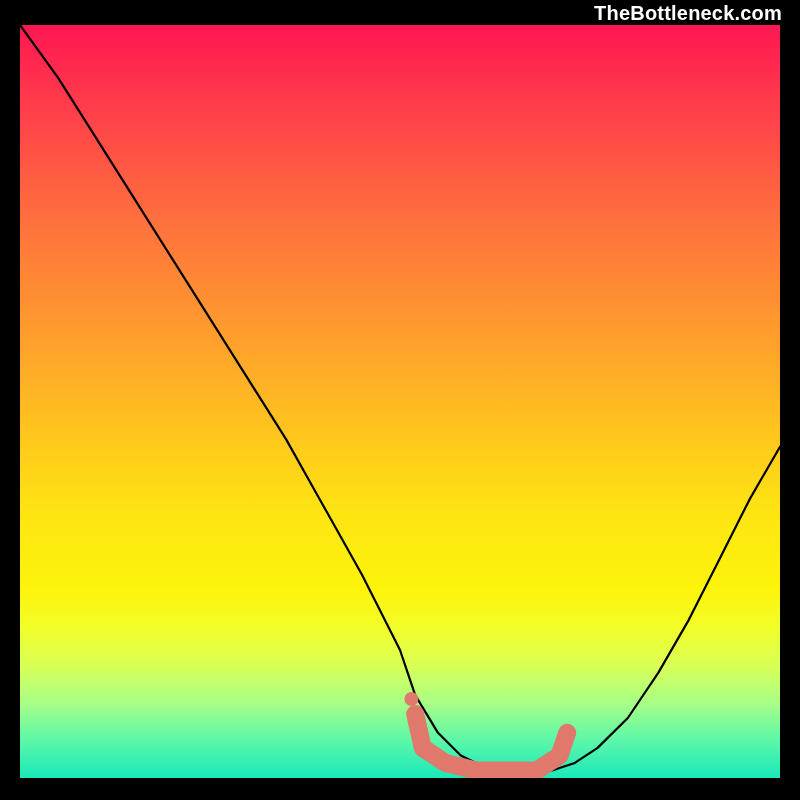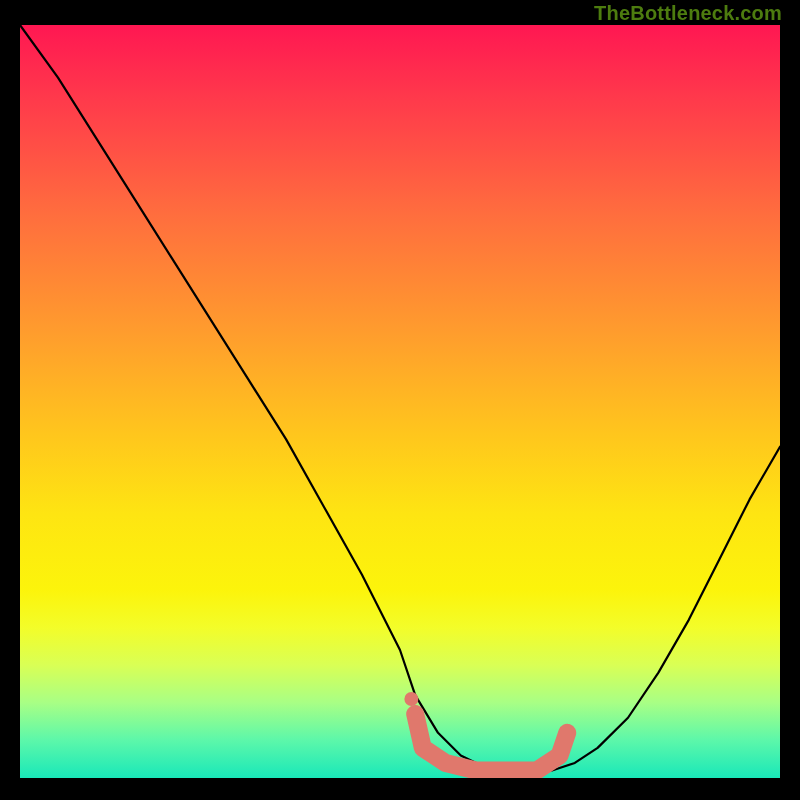--- a/index.html
+++ b/index.html
@@ -36,21 +36,21 @@
       #d9ff55 85%,
       #a8ff85 90%,
       #5cf7aa 95%,
       #19e8b9 100%
     );
   }
   .attribution {
     position: absolute;
     top: 2px;
     right: 18px;
-    color: #4d7c0f;
+    color: #ffffff;
     font-size: 20px;
     font-weight: 600;
     letter-spacing: 0.2px;
   }
   svg.curve {
     position: absolute;
     left: 0;
     top: 0;
     width: 100%;
     height: 100%;

